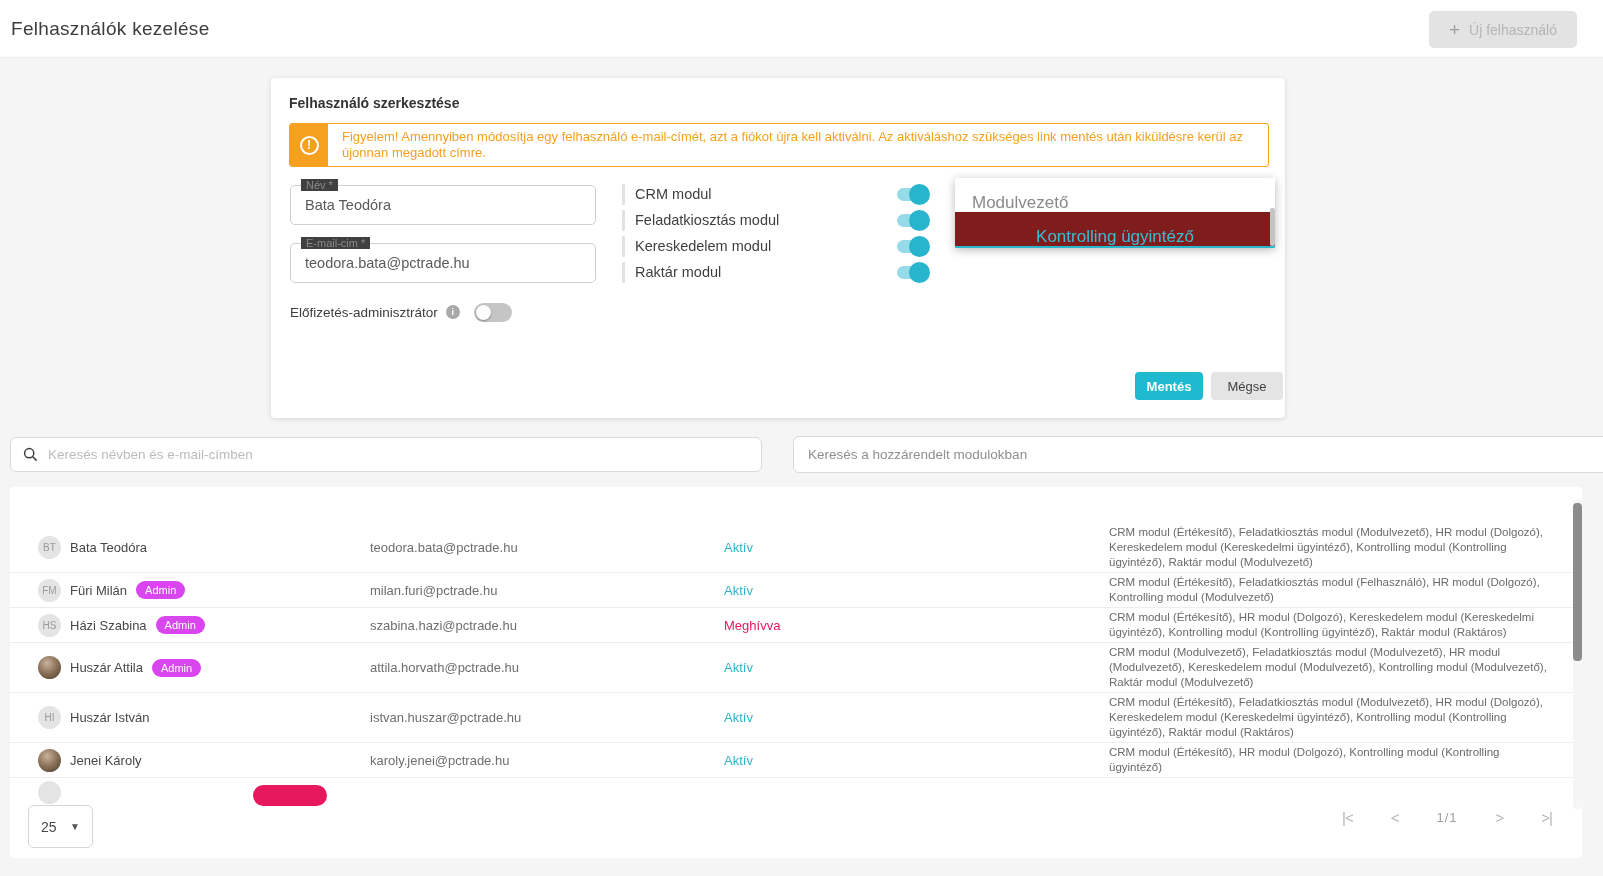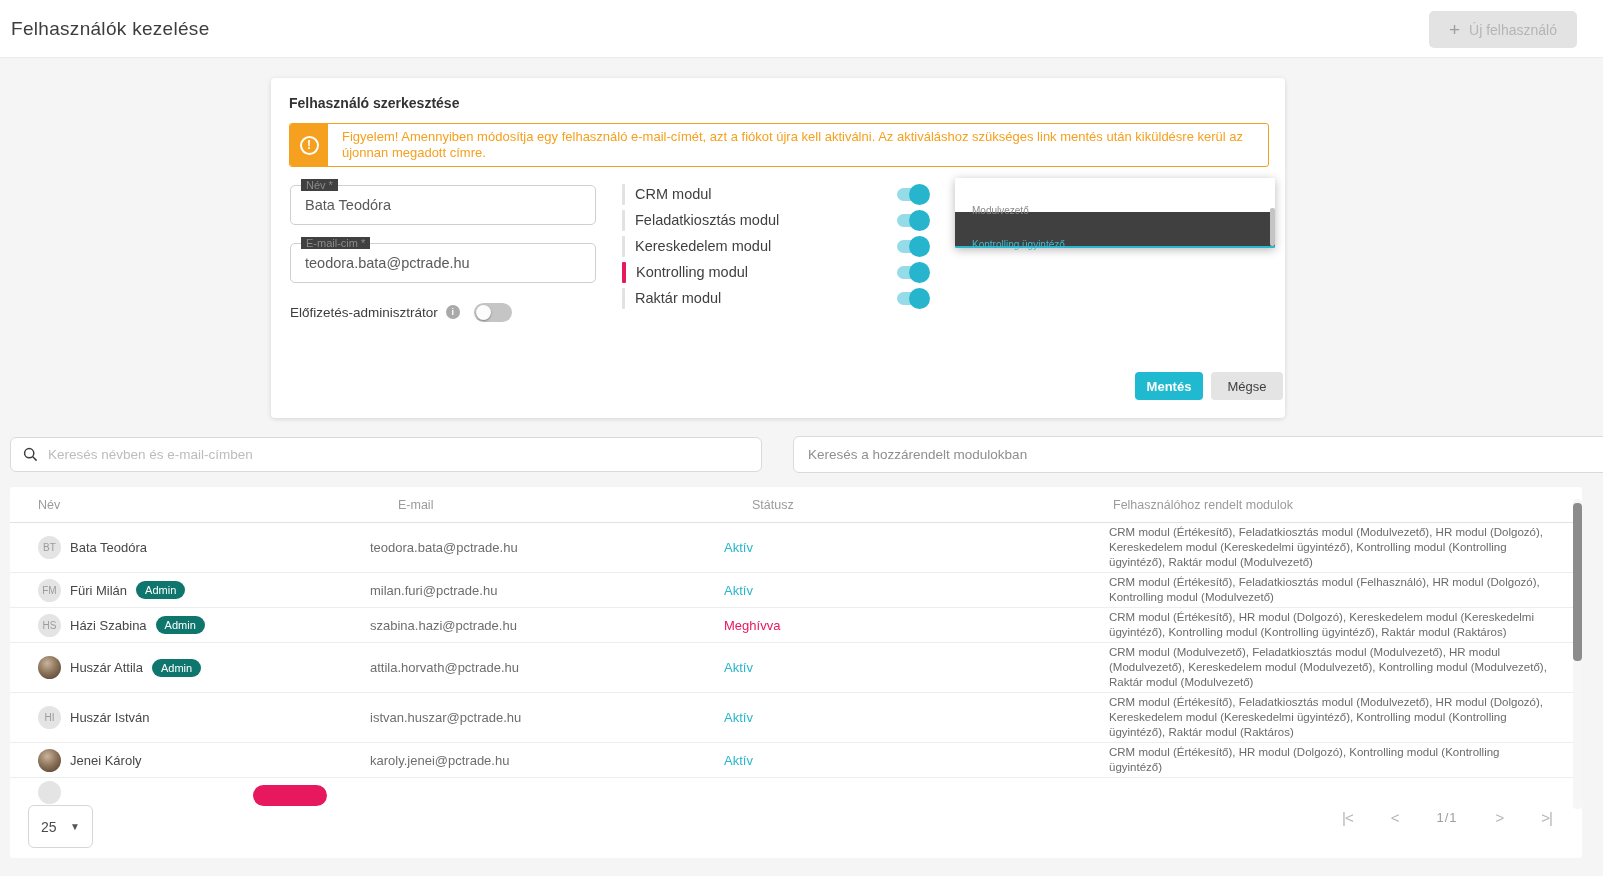--- a/index.html
+++ b/index.html
@@ -87,22 +87,22 @@
   .mod-bar { width:3px; height:21px; background:#e2e2e2; margin-right:10px; flex:none; border-radius:1px; }
   .mod-bar.hl { width:4px; background:#e8185f; }
   .mod-label { font-size:14.5px; color:#3f3f3f; }
   .switch { position:relative; width:31px; height:13px; border-radius:7px; background:#96dbe8; margin-left:auto; margin-right:4px; cursor:pointer; }
   .switch .knob { position:absolute; top:-4px; right:-2px; width:21px; height:21px; border-radius:50%; background:#27b5cd; }
   
   .role-dropdown {
     position:absolute; left:684px; top:100px; width:320px; background:#fff;
     box-shadow:0 2px 10px rgba(0,0,0,.28); border-bottom:2px solid #29b7cd; border-radius:1px;
   }
-  .dd-option { height:34px; line-height:34px; padding:16px 17px; font-size:10px; color:#8a8a8a; cursor:pointer; }
-  .dd-option.selected { background:#404040; color:#3bbcd4; }
+  .dd-option { height:34px; line-height:34px; padding:8px 17px; font-size:17px; color:#8a8a8a; cursor:pointer; }
+  .dd-option.selected { background:#7f1d1d; color:#3bbcd4;text-align:center; }
   .dd-scroll-thumb { position:absolute; right:0; top:30px; width:5px; height:38px; background:#c4c4c4; border-radius:2px; }
   
   .save-btn {
     position:absolute; left:864px; top:294px; width:68px; height:28px;
     background:#1fb9d0; color:#fff; border:none; border-radius:4px;
     font-size:13px; font-weight:700; cursor:pointer; font-family:inherit;
   }
   .cancel-btn {
     position:absolute; left:940px; top:294px; width:72px; height:28px;
     background:#e4e4e4; color:#3f3f3f; border:none; border-radius:4px;
@@ -145,21 +145,21 @@
   .c-status.active { color:#29b6cb; }
   .c-status.invited { color:#e8185f; }
   .c-modules { flex:1; padding:2px 30px 2px 0; font-size:11.5px; line-height:15px; color:#6b6b6b;margin-left:24px; }
   .uname { color:#474747; white-space:nowrap; }
   .avatar {
     width:23px; height:23px; border-radius:50%; background:#e4e4e4; color:#9b9b9b;
     font-size:10px; display:flex; align-items:center; justify-content:center; flex:none;
   }
   .avatar.photo { background:radial-gradient(circle at 40% 32%, #c9b49b 0%, #8a7158 48%, #4a3a2c 100%); color:transparent; }
   .badge {
-    background:#0f766e; color:#fff; font-size:11px; padding:3px 9px; border-radius:11px; white-space:nowrap;
+    background:#d946ef; color:#fff; font-size:11px; padding:3px 9px; border-radius:11px; white-space:nowrap;
   }
   .partial-row { position:relative; height:44px; }
   .partial-row .avatar { position:absolute; left:28px; top:3px; }
   .partial-row .badge-shape { position:absolute; left:243px; top:7px; width:74px; height:21px; border-radius:11px; background:#e8185f; }
   .vscroll {
     position:absolute; right:0; top:12px; width:9px; height:310px; background:#f6f6f6; border-radius:4px;
   }
   .vscroll .thumb { position:absolute; top:4px; left:0; width:9px; height:158px; background:#8c8c8c; border-radius:4px; cursor:pointer; }
   
   .page-size {
@@ -231,27 +231,20 @@
         </span>
       </div>
       <div class="mod-row">
         <span class="mod-bar"></span>
         <span class="mod-label">Kereskedelem modul</span>
         <span class="switch">
           <span class="knob"></span>
         </span>
       </div>
       <div class="mod-row">
-        <span class="mod-bar hl"></span>
-        <span class="mod-label">Kontrolling modul</span>
-        <span class="switch">
-          <span class="knob"></span>
-        </span>
-      </div>
-      <div class="mod-row">
         <span class="mod-bar"></span>
         <span class="mod-label">Raktár modul</span>
         <span class="switch">
           <span class="knob"></span>
         </span>
       </div>
     </div>
 
   <div class="role-dropdown">
 
@@ -272,26 +265,20 @@
   <input type="text" placeholder="Keresés névben és e-mail-címben" style="">
 </div>
 
 <div class="module-filter">
   <span class="label">Keresés a hozzárendelt modulokban</span>
   <span class="caret">▼</span>
   <span class="clear">✕</span>
 </div>
 
 <div class="table-card">
-  <div class="thead">
-    <span class="th th-name">Név</span>
-    <span class="th th-email">E-mail</span>
-    <span class="th th-status">Státusz</span>
-    <span class="th th-modules">Felhasználóhoz rendelt modulok</span>
-  </div>
   <div class="tbody">
       <div class="trow">
         <div class="cell c-name">
           <span class="avatar">BT</span>
           <span class="uname">Bata Teodóra</span>
         </div>
         <div class="cell c-email">teodora.bata@pctrade.hu</div>
         <div class="cell c-status active">Aktív</div>
         <div class="cell c-modules">CRM modul (Értékesítő), Feladatkiosztás modul (Modulvezető), HR modul (Dolgozó), Kereskedelem modul (Kereskedelmi ügyintéző), Kontrolling modul (Kontrolling ügyintéző), Raktár modul (Modulvezető)</div>
       </div>

